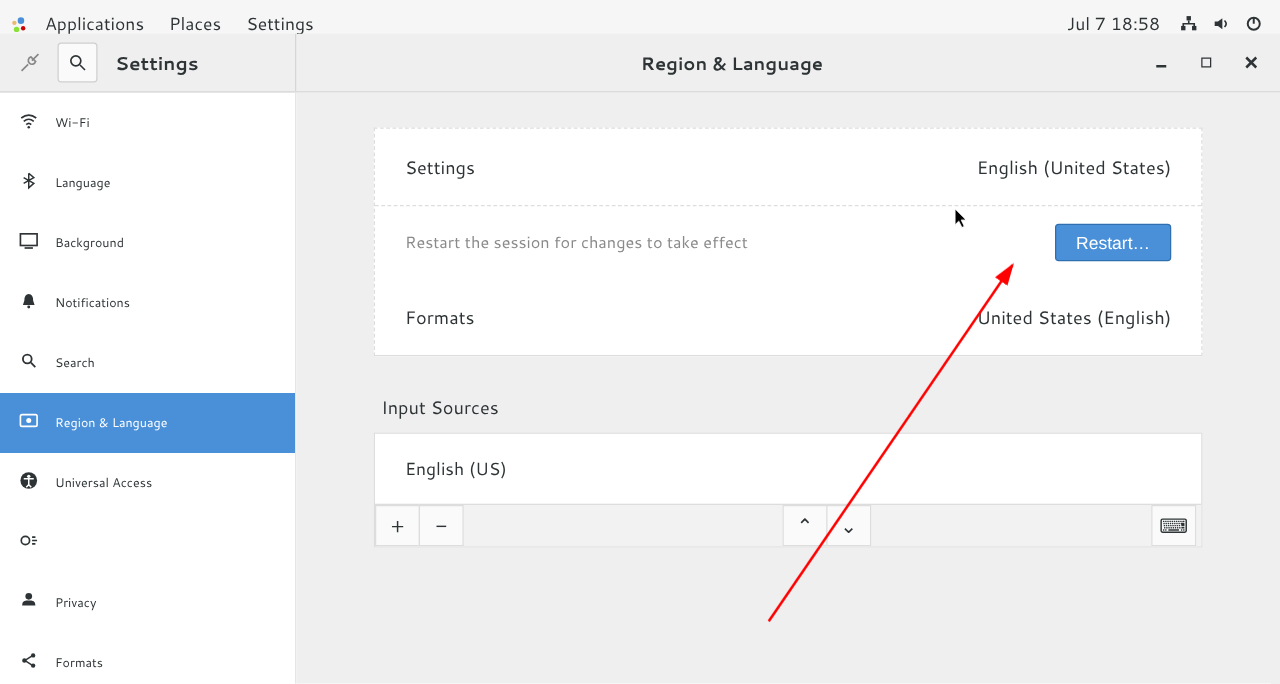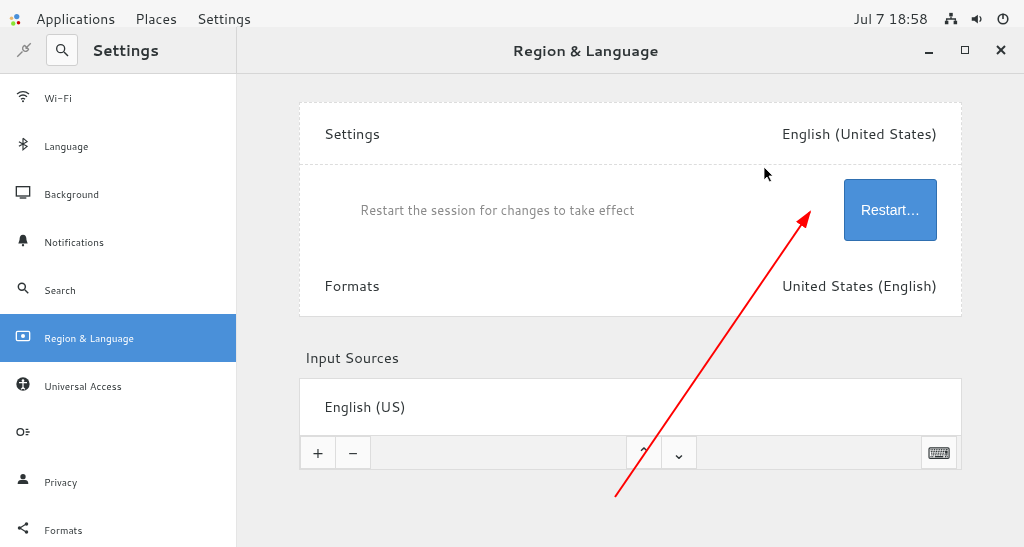--- a/index.html
+++ b/index.html
@@ -83,24 +83,24 @@
   .panel.dashed-top { border-top-style: dashed; border-left-style: dashed; border-right-style: dashed; }
   .panel-row {
     display: flex; align-items: center; justify-content: space-between;
     padding: 20px 24px;
   }
   .panel .hint {
     display: flex; align-items: center; justify-content: space-between;
     padding: 14px 24px; color: #8a8a8a; font-size: 13px;
     border-top: 1px dashed #ddd;
   }
-  .panel .hint .msg { flex: 1; margin-left: 36px; }
+  .panel .hint .msg { flex: 1; }
   .btn-primary {
     background: #4a90d9; color: #fff; border: 1px solid #2f6fb0;
-    padding: 22px 16px; border-radius: 3px; font-size: 14px;
+    padding: 6px 16px; border-radius: 3px; font-size: 14px;
   }
   .row-label { font-size: 14.5px; }
   .row-value { font-size: 14.5px; }
 
   .section-title { font-weight: 400; font-size: 14.5px; margin: 30px 0 10px 6px; }
 
   .input-sources {
     background: #fff; border: 1px solid #ddd;
   }
   .input-sources .source-row {

